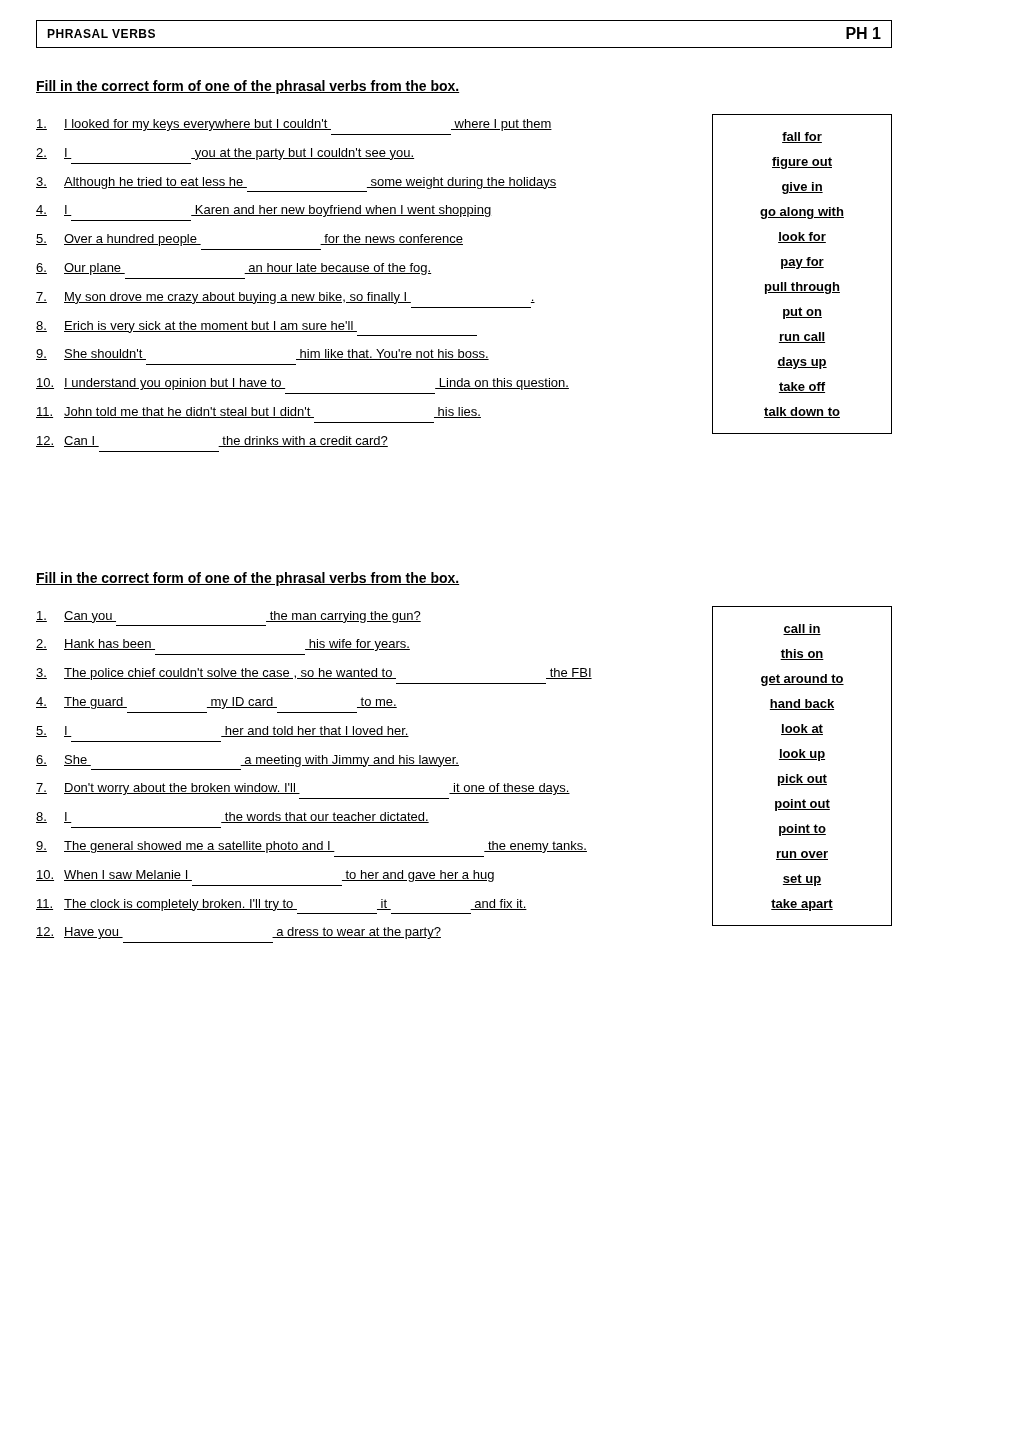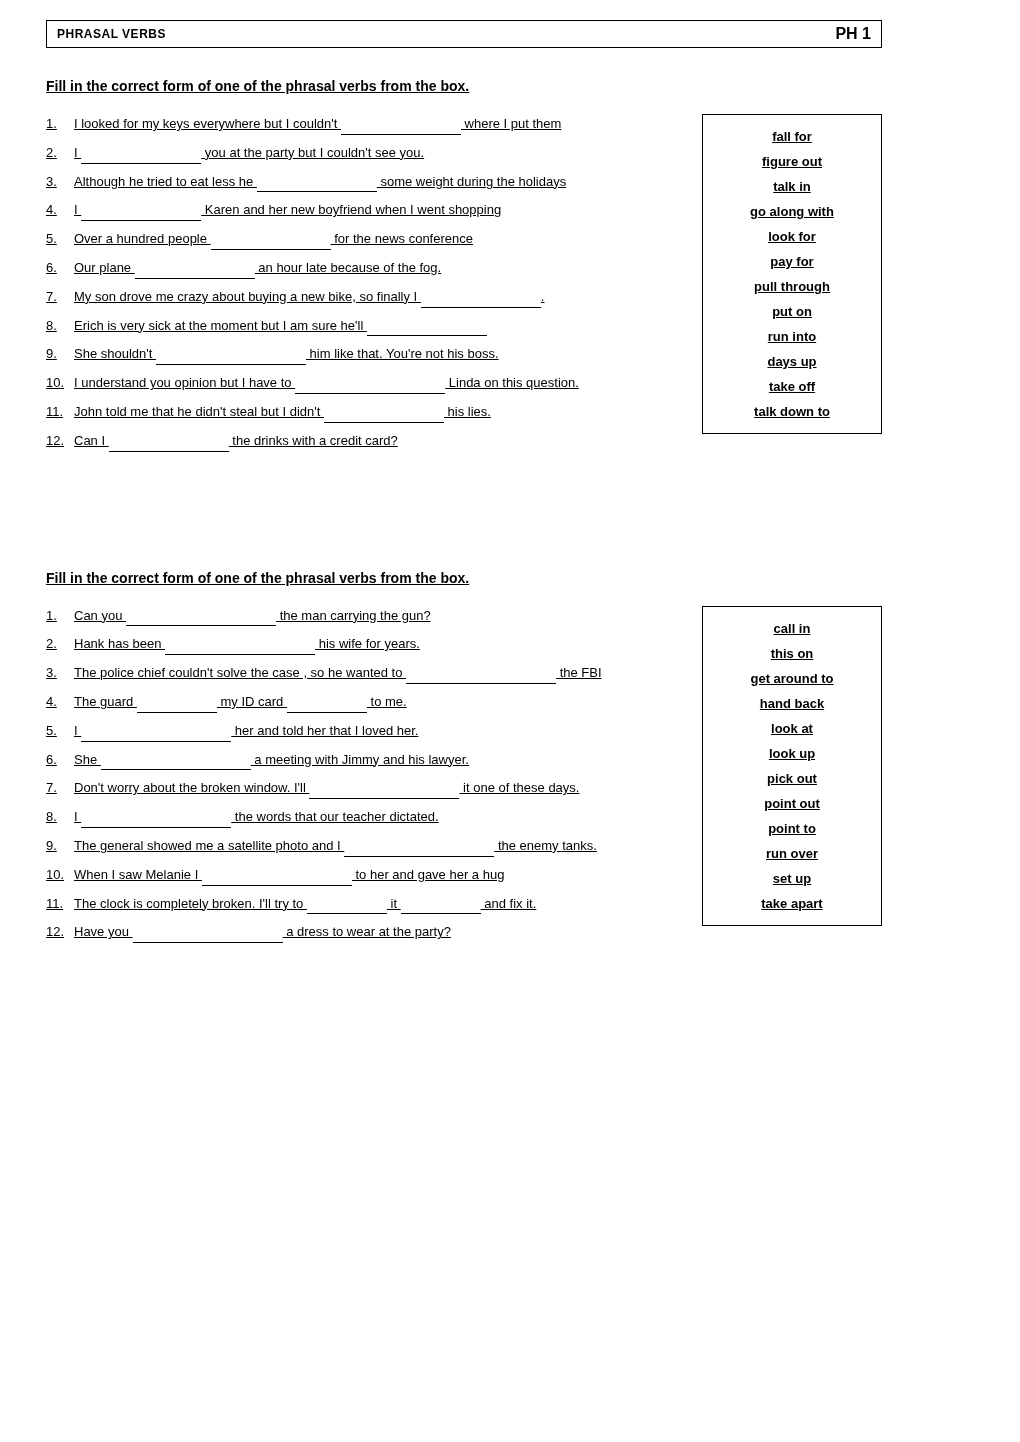--- a/index.html
+++ b/index.html
@@ -13,21 +13,21 @@
       font-family: Arial, sans-serif;
       font-size: 13px;
       color: #000;
       width: 1020px;
       min-height: 1442px;
     }
 
     .page {
       width: 928px;
       min-height: 1442px;
-      padding: 20px 46px;
+      padding: 20px 36px;
       background: #fff;
     }
 
     .header {
       display: flex;
       justify-content: space-between;
       align-items: center;
       border: 1.5px solid #000;
       padding: 4px 10px;
       margin-bottom: 30px;
@@ -178,27 +178,27 @@
             <div class="question-text">John told me that he didn't steal but I didn't <span class="blank"></span> his lies.</div>
           </div>
           <div class="question-item">
             <span class="question-number">12.</span>
             <div class="question-text">Can I <span class="blank"></span> the drinks with a credit card?</div>
           </div>
         </div>
       <div class="word-box" id="s1-words">
       <div class="word-item">fall for</div>
           <div class="word-item">figure out</div>
-          <div class="word-item">talk in</div>
+          <div class="word-item">give in</div>
           <div class="word-item">go along with</div>
           <div class="word-item">look for</div>
           <div class="word-item">pay for</div>
           <div class="word-item">pull through</div>
           <div class="word-item">put on</div>
-          <div class="word-item">run into</div>
+          <div class="word-item">run call</div>
           <div class="word-item">days up</div>
           <div class="word-item">take off</div>
           <div class="word-item">talk down to</div>
         </div>
     </div>
   </div>
 
   <div class="spacer"></div>
 
   <div class="section">

